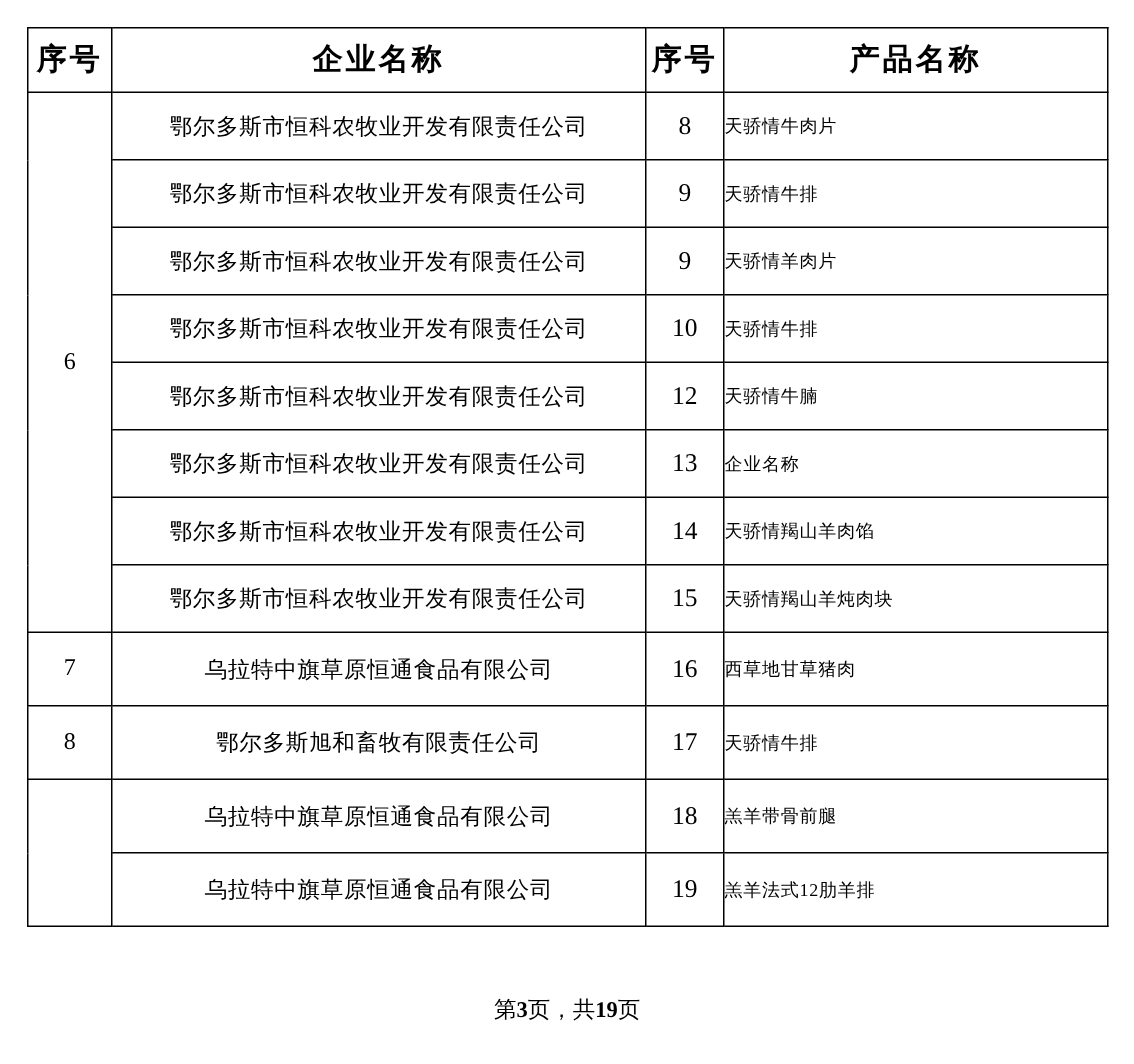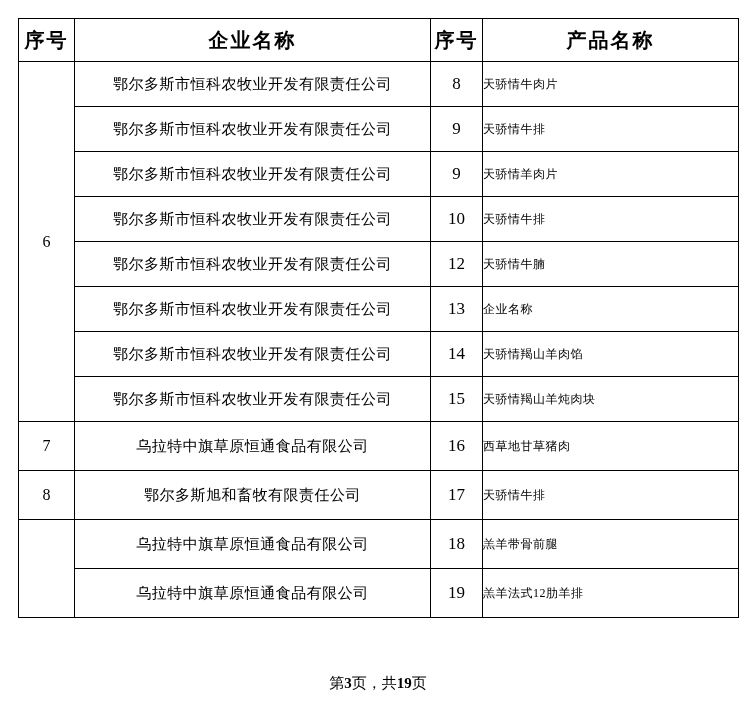--- a/index.html
+++ b/index.html
@@ -72,21 +72,21 @@
     letter-spacing: 0.5px;
   }
   .row-tall .company-cell,
   .row-tall .seq-cell,
   .row-tall .product-cell { height: 48px; }
 
   .footer {
     position: absolute;
     left: 0;
     right: 0;
-    bottom: 16px;
+    bottom: 26px;
     text-align: center;
     font-size: 15px;
     font-family: "Liberation Serif", "DejaVu Serif", serif;
   }
   .footer .pnum { font-weight: bold; }
 </style>
 </head>
 <body>
 
 <div class="page">

